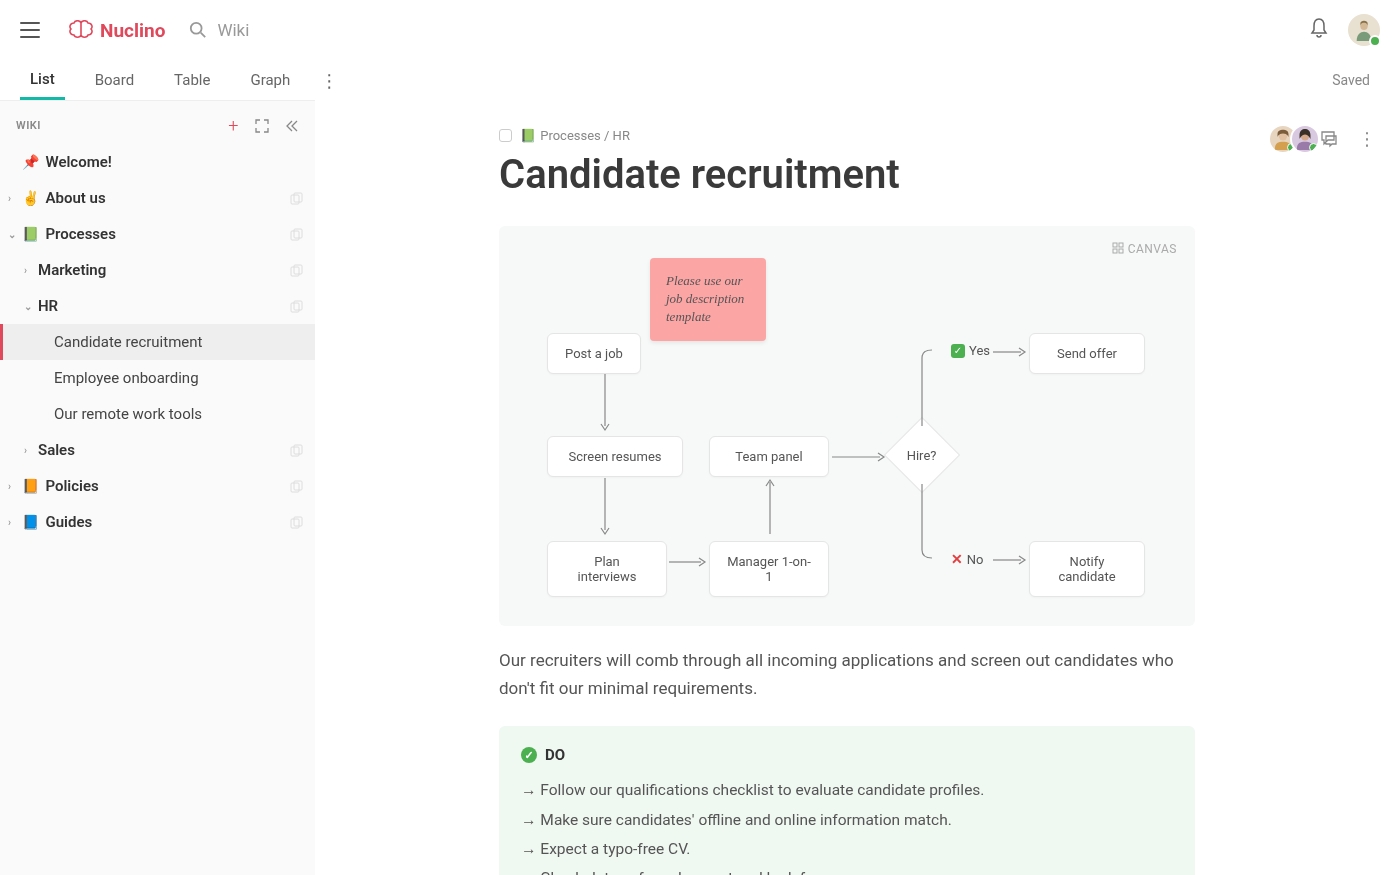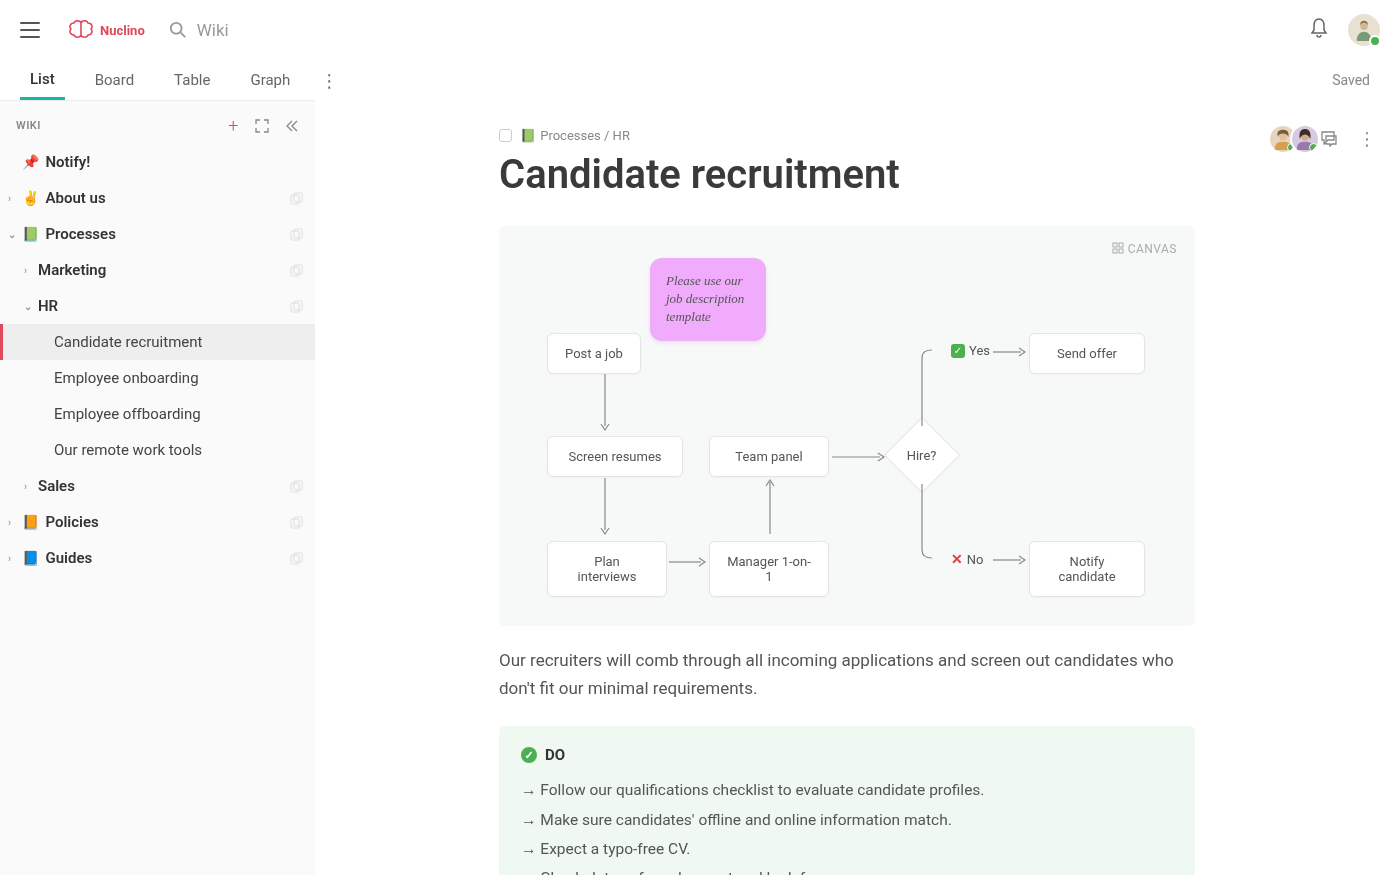--- a/index.html
+++ b/index.html
@@ -1,20 +1,20 @@
 <!DOCTYPE html>
 <html><head>
 <meta charset="utf-8">
 <style>
 * { box-sizing: border-box; margin: 0; padding: 0; }
 body { font-family: -apple-system, BlinkMacSystemFont, "Segoe UI", Roboto, sans-serif; color: #333; background: #fff; overflow: hidden; width: 1400px; height: 875px; }
 .topbar { height: 60px; display: flex; align-items: center; padding: 0 20px; }
 .hamburger { width: 20px; height: 16px; display: flex; flex-direction: column; justify-content: space-between; cursor: pointer; margin-right: 28px; }
 .hamburger span { display: block; height: 2px; background: #555; border-radius: 1px; }
-.logo { display: flex; align-items: center; color: #e0485b; font-weight: 700; font-size: 13px; margin-right: 24px; }
+.logo { display: flex; align-items: center; color: #e0485b; font-weight: 700; font-size: 19px; margin-right: 24px; }
 .logo svg { margin-right: 6px; }
 .search-wrap { display: flex; align-items: center; color: #999; font-size: 17px; flex: 1; }
 .search-wrap svg { margin-right: 10px; }
 .bell { margin-right: 20px; cursor: pointer; }
 .avatar-top { width: 32px; height: 32px; border-radius: 50%; background: #e8e0d0; position: relative; display:flex; align-items:center; justify-content:center; }
 .avatar-top::after { content:""; position:absolute; bottom:-1px; right:-1px; width:8px; height:8px; background:#4caf50; border-radius:50%; border:2px solid #fff; }
 .tabsbar { height: 40px; display: flex; align-items: center; padding: 0 20px; border-bottom: 0; position: relative; }
 .tab { padding: 0 10px; margin-right: 20px; font-size: 15px; color: #666; cursor: pointer; height: 40px; display:flex; align-items:center; }
 .tab.active { color: #333; border-bottom: 3px solid #14b8a6; font-weight: 500; }
 .more-dots { color: #666; cursor: pointer; font-size: 18px; }
@@ -37,21 +37,21 @@
 .tree-item.lvl3 { padding-left: 54px; font-weight: 400; }
 .tree-item.active { background: #eee; border-left: 3px solid #e0485b; padding-left: 51px; }
 .content { flex: 1; overflow-y: auto; padding: 28px 48px 0 48px; position: relative; }
 .breadcrumb-row { display: flex; align-items: center; font-size: 13px; color: #888; margin-left: 136px; margin-bottom: 8px; }
 .breadcrumb-row .cb { width:13px; height:13px; border:1.5px solid #ccc; border-radius:3px; margin-right:8px; }
 .breadcrumb-row .book { font-size: 13px; margin-right: 4px; }
 .page-title { font-size: 40px; font-weight: 600; color: #3a3a3a; margin-left: 136px; margin-bottom: 28px; }
 .canvas-box { margin-left: 136px; width: 696px; height: 400px; background: #f7f8f8; border-radius: 6px; position: relative; margin-bottom: 20px; }
 .canvas-label { position: absolute; top: 16px; right: 18px; font-size: 12px; color: #aaa; letter-spacing: 0.5px; display:flex; align-items:flex-start; gap:4px; }
 .flow-node { position: absolute; background: #fff; border: 1px solid #e5e5e5; border-radius: 6px; padding: 12px 16px; font-size: 13px; color: #555; text-align: center; box-shadow: 0 1px 2px rgba(0,0,0,0.03); }
-.sticky { position: absolute; background: #f0abfc; border-radius: 12px; padding: 14px 16px; font-size: 13px; color: #555; font-family: "Comic Sans MS", cursive; font-style: italic; width: 116px; line-height: 1.4; box-shadow: 0 2px 4px rgba(0,0,0,0.08); }
+.sticky { position: absolute; background: #fca5a5; border-radius: 4px; padding: 14px 16px; font-size: 13px; color: #555; font-family: "Comic Sans MS", cursive; font-style: italic; width: 116px; line-height: 1.4; box-shadow: 0 2px 4px rgba(0,0,0,0.08); }
 .diamond { position: absolute; width: 54px; height: 54px; background: #fff; border: 1px solid #e5e5e5; transform: rotate(45deg); display:flex; align-items:center; justify-content:center; }
 .diamond span { transform: rotate(-45deg); font-size: 13px; color:#555; }
 .dec-label { position: absolute; font-size: 13px; color: #555; display:flex; align-items:center; gap:4px; }
 .chk-yes { width:14px; height:14px; background:#4caf50; border-radius:3px; color:#fff; font-size:10px; display:flex; align-items:center; justify-content:center; }
 .chk-no { color:#e04040; font-size:14px; font-weight:bold; }
 .body-text { margin-left: 136px; width: 696px; font-size: 17px; line-height: 1.65; color: #555; margin-bottom: 24px; }
 .do-box { margin-left: 136px; width: 696px; background: #f0f8f2; border-radius: 6px; padding: 20px 22px; }
 .do-header { font-weight: 700; font-size: 15px; color: #333; display:flex; align-items:center; gap:8px; margin-bottom: 12px; }
 .do-check { width:16px; height:16px; background:#4caf50; border-radius:50%; color:#fff; font-size:11px; display:flex; align-items:center; justify-content:center; }
 .do-item { font-size: 15.5px; color: #555; line-height: 1.9; }
@@ -119,21 +119,21 @@
           </svg>
         <svg width="14" height="14" viewBox="0 0 14 14">
             <path d="M7 2 L2 7 L7 12 M12 2 L7 7 L12 12" stroke="#888" stroke-width="1.3" fill="none"></path>
           </svg>
       </div>
     </div>
     <div class="tree">
       <div class="tree-item lvl1 bold">
         <span class="caret"></span>
           <span class="emoji">📌</span>
-        <span>Notify!</span>
+        <span>Welcome!</span>
       </div>
       <div class="tree-item lvl1 bold">
         <span class="caret">›</span>
           <span class="emoji">✌️</span>
         <span>About us</span>
         <svg class="copy-ic" width="13" height="13" viewBox="0 0 13 13">
             <rect x="1" y="3" width="8" height="9" rx="1" stroke="#999" fill="none"></rect>
             <rect x="4" y="1" width="8" height="9" rx="1" stroke="#999" fill="none"></rect>
           </svg>
       </div>
@@ -160,23 +160,20 @@
         <svg class="copy-ic" width="13" height="13" viewBox="0 0 13 13">
             <rect x="1" y="3" width="8" height="9" rx="1" stroke="#999" fill="none"></rect>
             <rect x="4" y="1" width="8" height="9" rx="1" stroke="#999" fill="none"></rect>
           </svg>
       </div>
       <div class="tree-item lvl3 active">
           <span>Candidate recruitment</span>
         </div>
       <div class="tree-item lvl3">
           <span>Employee onboarding</span>
-        </div>
-      <div class="tree-item lvl3">
-          <span>Employee offboarding</span>
         </div>
       <div class="tree-item lvl3">
           <span>Our remote work tools</span>
         </div>
       <div class="tree-item lvl2 bold">
         <span class="caret">›</span>
           <span>Sales</span>
         <svg class="copy-ic" width="13" height="13" viewBox="0 0 13 13">
             <rect x="1" y="3" width="8" height="9" rx="1" stroke="#999" fill="none"></rect>
             <rect x="4" y="1" width="8" height="9" rx="1" stroke="#999" fill="none"></rect>

